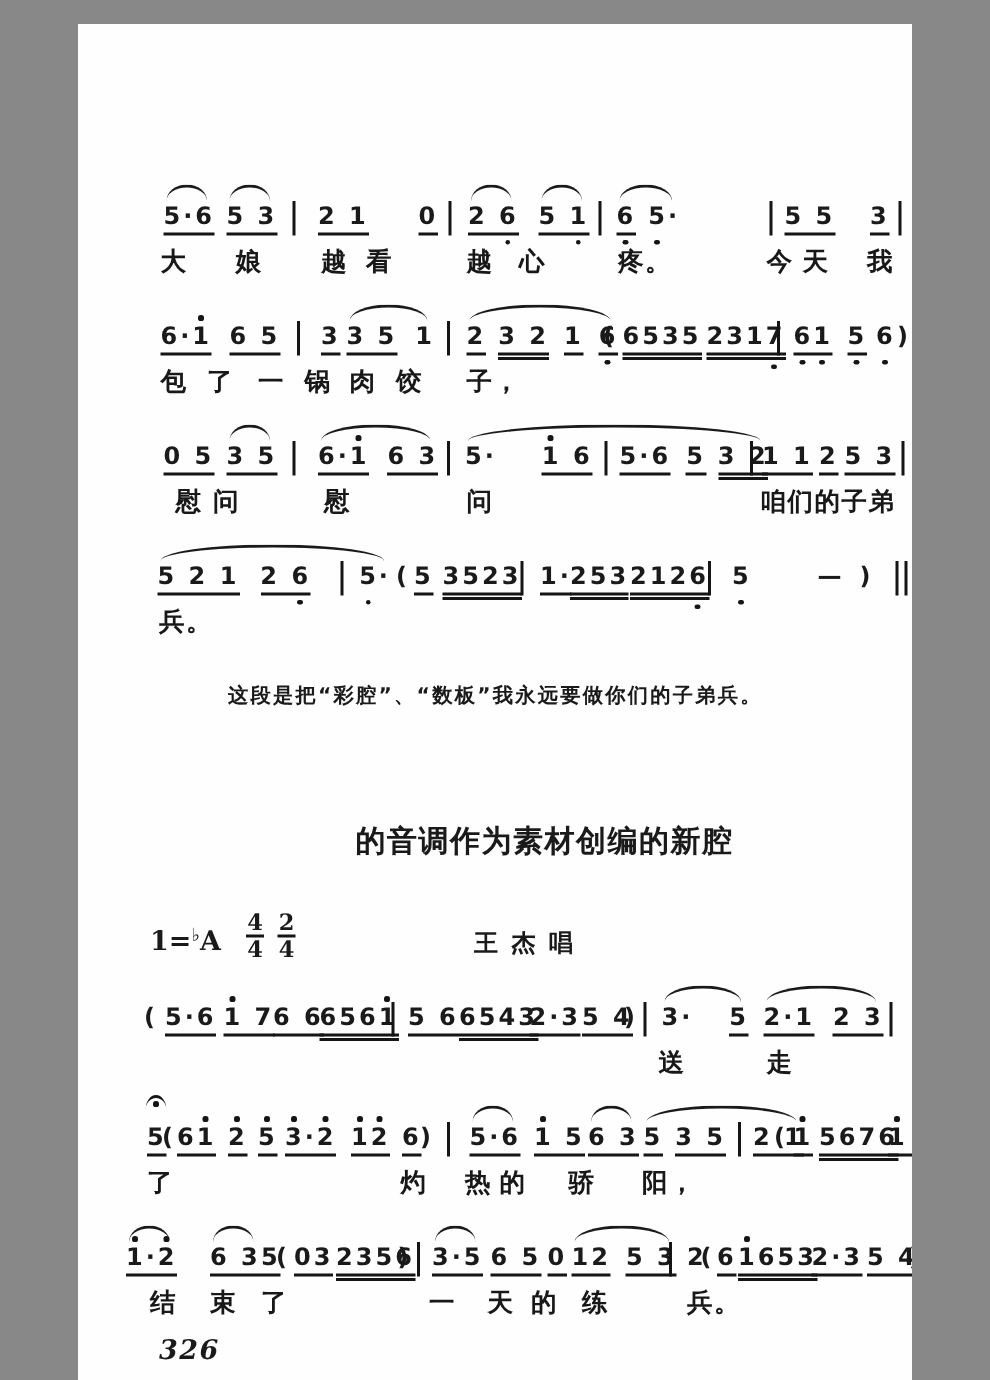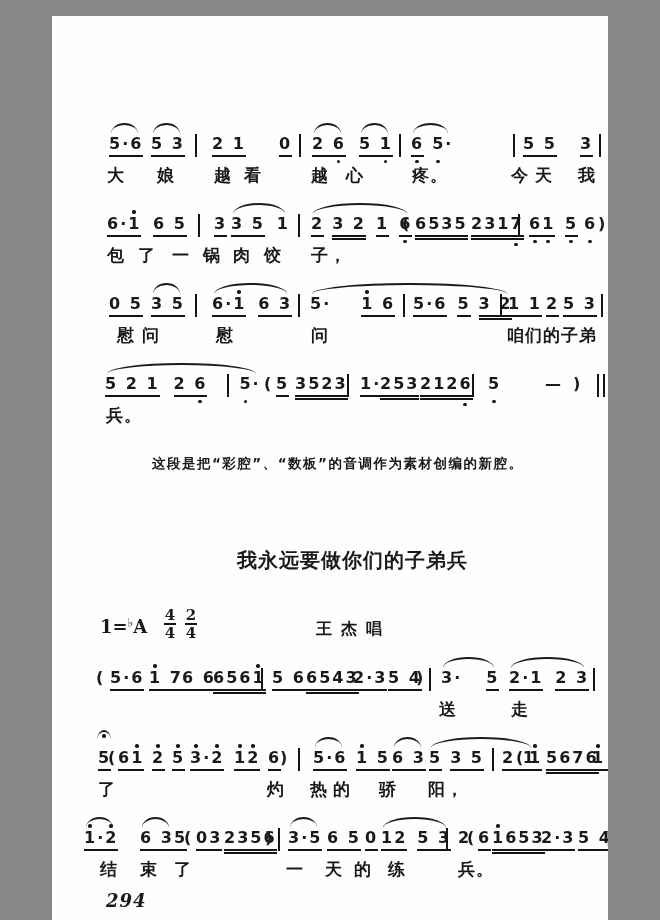--- a/index.html
+++ b/index.html
@@ -227,36 +227,36 @@
         <span class="lyric" style="left: 122px;">了</span>
         <span class="lyric" style="left: 234px;">一</span>
         <span class="lyric" style="left: 273px;">天</span>
         <span class="lyric" style="left: 302px;">的</span>
         <span class="lyric" style="left: 336px;">练</span>
         <span class="lyric" style="left: 406px;">兵</span>
         <span class="lyric" style="left: 424px;">。</span>
       </div>
     </div>
 
-  <div class="note-text">这段是把“彩腔”、“数板”的音调作为素材创编的新腔。</div>
-
-  <div class="song-title">我永远要做你们的子弟兵</div>
+  <div class="note-text">这段是把“彩腔”、“数板”我永远要做你们的子弟兵。</div>
+
+  <div class="song-title">的音调作为素材创编的新腔</div>
 
   <div class="keyline"><span>1=</span><sup>♭</sup><span>A</span></div>
 
   <div class="meters">
     <span class="meter">
       <span>4</span>
       <span class="fbar"></span>
       <span>4</span>
     </span>
     <span class="meter">
       <span>2</span>
       <span class="fbar"></span>
       <span>4</span>
     </span>
   </div>
 
   <div class="singer">王杰唱</div>
 
-  <div class="pagenum">294</div>
+  <div class="pagenum">326</div>
 
 </div>
 
 </body></html>

